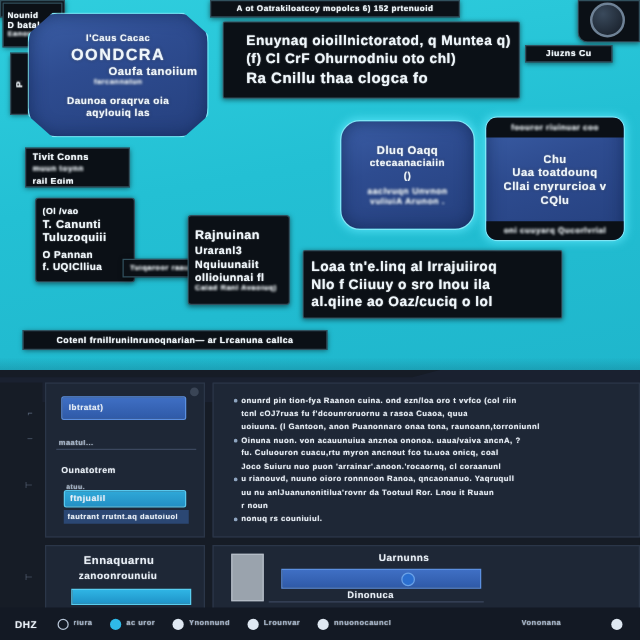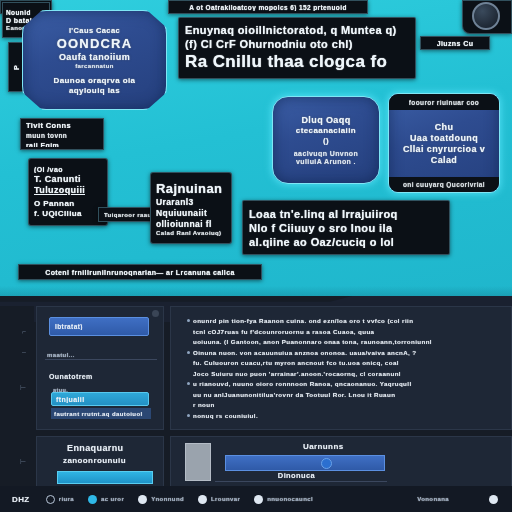--- a/index.html
+++ b/index.html
@@ -153,59 +153,59 @@
     <span class="gt soft" style="font-size:6px;">Eanoropaul</span>
   </div>
 
   <div class="dark-tag" style="left:8px; top:42px; width:17px; height:50px;">
     <span class="gt" style="font-size:7px; transform:rotate(-90deg); display:block;">Pl Cluand</span>
   </div>
 
   <div class="glow-card" id="hero-card">
     <span class="gt l" style="font-size:7.5px;">I'Caus Cacac</span>
     <span class="gt l" style="font-size:13px; letter-spacing:1.2px;">OONDCRA</span>
-    <span class="gt l" style="font-size:9px;">Oaufa tanoiium</span>
+    <span class="gt l" style="font-size:9px;text-align:right;">Oaufa tanoiium</span>
     <span class="gt l soft" style="font-size:6px;">farcannatun</span>
     <span class="gt l" style="font-size:8px; margin-top:6px;">Daunoa oraqrva oia</span>
     <span class="gt l" style="font-size:8px;">aqylouiq las</span>
   </div>
 
-  <div class="dark-tag" style="left:178px; top:17px; width:238px; height:62px; flex-direction:column; align-items:flex-start; padding:4px 6px; gap:2px; border-radius:2px;">
+  <div class="dark-tag" style="left:178px; top:17px; width:238px; height:62px; flex-direction:column; align-items:flex-start; padding:4px 18px; gap:2px; border-radius:2px;">
     <span class="gt" style="font-size:11px;">Enuynaq oioillnictoratod, q Muntea q)</span>
     <span class="gt" style="font-size:11px;">(f) Cl CrF Ohurnodniu oto chl)</span>
-    <span class="gt" style="font-size:17px;">Ra Cnillu thaa clogca fo</span>
+    <span class="gt" style="font-size:12px;">Ra Cnillu thaa clogca fo</span>
   </div>
 
   <div class="dark-tag" style="left:462px; top:0px; width:50px; height:34px; border-radius:0 0 0 8px;"></div>
   <div class="corner-circle" style="left:472px; top:2px; width:28px; height:28px;"></div>
   <div class="dark-tag" style="left:420px; top:36px; width:70px; height:14px;">
     <span class="gt" style="font-size:7px;">Jiuzns Cu</span>
   </div>
 
   <div class="dark-tag" style="left:20px; top:118px; width:84px; height:32px; flex-direction:column; align-items:flex-start; padding:2px 5px; gap:4px;">
     <span class="gt" style="font-size:7.5px;">Tivit Conns</span>
     <span class="gt soft" style="font-size:6.5px;">muun toynn</span>
     <span class="gt" style="font-size:7px;">rail Eqim</span>
   </div>
 
 
   <div class="dark-tag" style="left:28px; top:158px; width:80px; height:68px; flex-direction:column; align-items:flex-start; padding:3px 5px; gap:1px; border-radius:3px;">
     <span class="gt" style="font-size:7px;">(Ol /vao</span>
     <span class="gt" style="font-size:9px;">T. Canunti</span>
-    <span class="gt" style="font-size:9px;text-decoration:underline;">Tuluzoquiii</span>
+    <span class="gt" style="font-size:9px;">Tuluzoquiii</span>
     <span class="gt" style="font-size:8px; margin-top:3px;">O Pannan</span>
     <span class="gt" style="font-size:8px;">f. UQIClliua</span>
   </div>
 
   <div class="dark-tag" style="left:98px; top:207px; width:62px; height:15px;">
     <span class="gt soft" style="font-size:6px;">Tuiqaroor raauoo</span>
   </div>
 
   <div class="dark-tag" style="left:150px; top:172px; width:82px; height:72px; flex-direction:column; align-items:flex-start; padding:3px 5px; gap:1px; border-radius:3px;">
-    <span class="gt" style="font-size:13px;">Rajnuinan</span>
+    <span class="gt" style="font-size:10px;">Rajnuinan</span>
     <span class="gt" style="font-size:8.5px;">Uraranl3</span>
     <span class="gt" style="font-size:8.5px;">Nquiuunaiit</span>
     <span class="gt" style="font-size:8.5px;">ollioiunnai fl</span>
     <span class="gt soft" style="font-size:6px;">Calad Ranl Avaoiuq)</span>
   </div>
 
   <div class="dark-tag" style="left:242px; top:200px; width:208px; height:55px; flex-direction:column; align-items:flex-start; padding:3px 6px; gap:2px; border-radius:2px;">
     <span class="gt" style="font-size:11px;">Loaa tn'e.linq al Irrajuiiroq</span>
     <span class="gt" style="font-size:11px;">Nlo f Ciiuuy o sro Inou ila</span>
     <span class="gt" style="font-size:11px;">al.qiine ao Oaz/cuciq o lol</span>
@@ -220,21 +220,21 @@
   </div>
 
   <div class="glow-card" style="left:388px; top:93px; width:112px; height:100px; border-radius:10px; padding:0; justify-content:flex-start;">
     <div style="width:100%; height:16px; background:#0b1016; display:flex; align-items:center; justify-content:center;">
       <span class="gt soft" style="font-size:6.5px;">foouror riuinuar coo</span>
     </div>
     <div style="flex:1; display:flex; flex-direction:column; align-items:center; justify-content:center; gap:1px;">
       <span class="gt" style="font-size:9px;">Chu</span>
       <span class="gt" style="font-size:9px;">Uaa toatdounq</span>
       <span class="gt" style="font-size:9px;">Cllai cnyrurcioa v</span>
-      <span class="gt" style="font-size:9px;">Calad</span>
+      <span class="gt" style="font-size:9px;">CQlu</span>
     </div>
     <div style="width:100%; height:15px; background:#0b1016; display:flex; align-items:center; justify-content:center;">
       <span class="gt soft" style="font-size:6.5px;">oni cuuyarq Qucorlvrial</span>
     </div>
   </div>
 
   <div class="dark-tag" style="left:18px; top:264px; width:244px; height:16px;">
     <span class="gt" style="font-size:7px;">Cotenl frnillruniInrunoqnarian— ar Lrcanuna callca</span>
   </div>
 </div>

